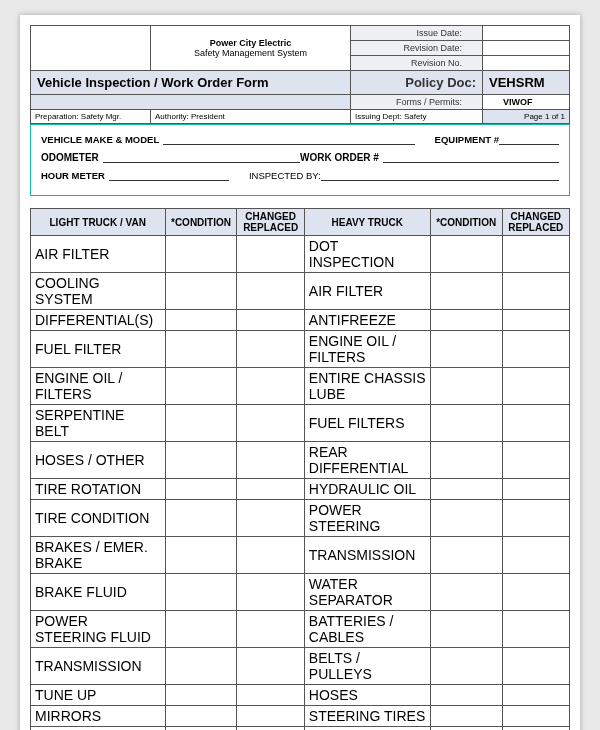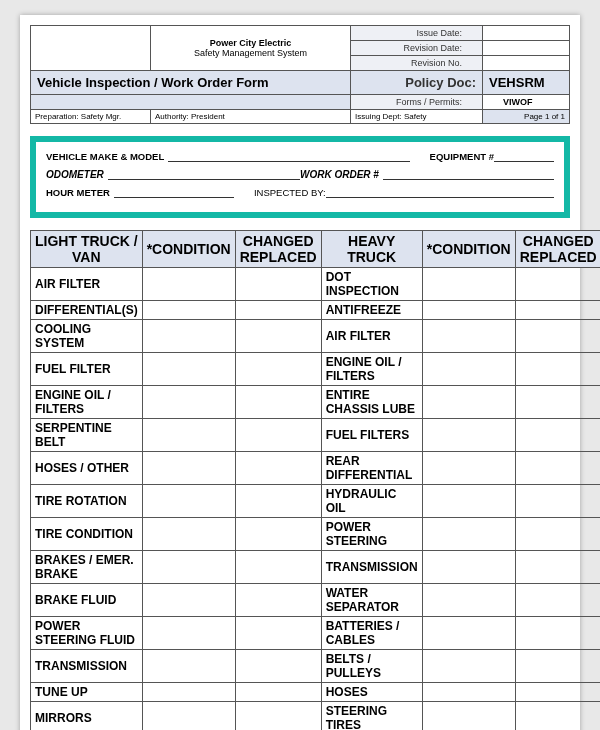--- a/index.html
+++ b/index.html
@@ -51,22 +51,21 @@
       font-size: 13px;
       padding: 4px 6px;
     }
     .footer-row td {
       font-size: 8px;
       padding: 2px 4px;
     }
 
     
     .vehicle-info-box {
-      border: 6px solid #14b8a6;
-      margin-top: 12px;
+      border: 1px solid #14b8a6;
       padding: 8px 10px;
     }
     .vehicle-info-box .info-line {
       margin-bottom: 6px;
       font-size: 9.5px;
       display: flex;
       align-items: flex-end;
     }
     .info-label {
       font-weight: bold;
@@ -76,21 +75,20 @@
     .info-underline {
       border-bottom: 1px solid #333;
       flex: 1;
       min-width: 80px;
       height: 12px;
       display: inline-block;
     }
     .info-row {
       display: flex;
       gap: 0;
-      font-style: italic;
     }
     .info-col {
       display: flex;
       align-items: flex-end;
       flex: 1;
     }
     .info-col .info-underline {
       flex: 1;
     }
 
@@ -103,31 +101,31 @@
     }
     .inspection-table th, .inspection-table td {
       border: 1px solid #555;
       padding: 2px 4px;
       vertical-align: middle;
     }
     .inspection-table thead th {
       background: #dde3ef;
       font-weight: bold;
       text-align: center;
-      font-size: 14px;
+      font-size: 10px;
     }
     .col-item { width: 22%; text-align: left; }
     .col-condition { width: 9%; text-align: center; }
     .col-changed { width: 10%; text-align: center; }
     .col-heavy { width: 22%; text-align: left; }
     .col-hcondition { width: 9%; text-align: center; }
     .col-hchanged { width: 10%; text-align: center; }
 
     .inspection-table tbody td { height: 15px; }
-    .item-name { font-weight: bold; font-size: 12px; }
+    .item-name { font-weight: normal; font-size: 14px; }
   </style>
 </head>
 <body>
 
 <div class="page">
 
   <table class="header-table">
     <tbody>
       <tr>
         <td rowspan="3" style="width:120px;"></td>
@@ -206,32 +204,32 @@
     <tbody id="inspection-tbody">
     <tr>
       <td class="col-item item-name">AIR FILTER</td>
       <td class="col-condition"></td>
       <td class="col-changed"></td>
       <td class="col-heavy item-name">DOT INSPECTION</td>
       <td class="col-hcondition"></td>
       <td class="col-hchanged"></td>
     </tr>
         <tr>
+      <td class="col-item item-name">COOLING SYSTEM</td>
+      <td class="col-condition"></td>
+      <td class="col-changed"></td>
+      <td class="col-heavy item-name">AIR FILTER</td>
+      <td class="col-hcondition"></td>
+      <td class="col-hchanged"></td>
+    </tr>
+        <tr>
       <td class="col-item item-name">DIFFERENTIAL(S)</td>
       <td class="col-condition"></td>
       <td class="col-changed"></td>
       <td class="col-heavy item-name">ANTIFREEZE</td>
-      <td class="col-hcondition"></td>
-      <td class="col-hchanged"></td>
-    </tr>
-        <tr>
-      <td class="col-item item-name">COOLING SYSTEM</td>
-      <td class="col-condition"></td>
-      <td class="col-changed"></td>
-      <td class="col-heavy item-name">AIR FILTER</td>
       <td class="col-hcondition"></td>
       <td class="col-hchanged"></td>
     </tr>
         <tr>
       <td class="col-item item-name">FUEL FILTER</td>
       <td class="col-condition"></td>
       <td class="col-changed"></td>
       <td class="col-heavy item-name">ENGINE OIL / FILTERS</td>
       <td class="col-hcondition"></td>
       <td class="col-hchanged"></td>

